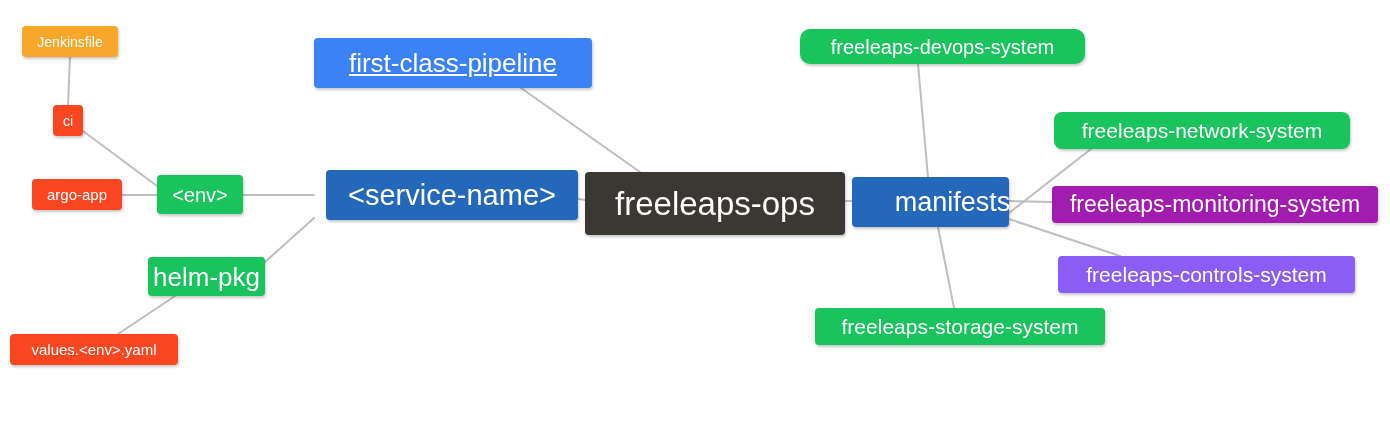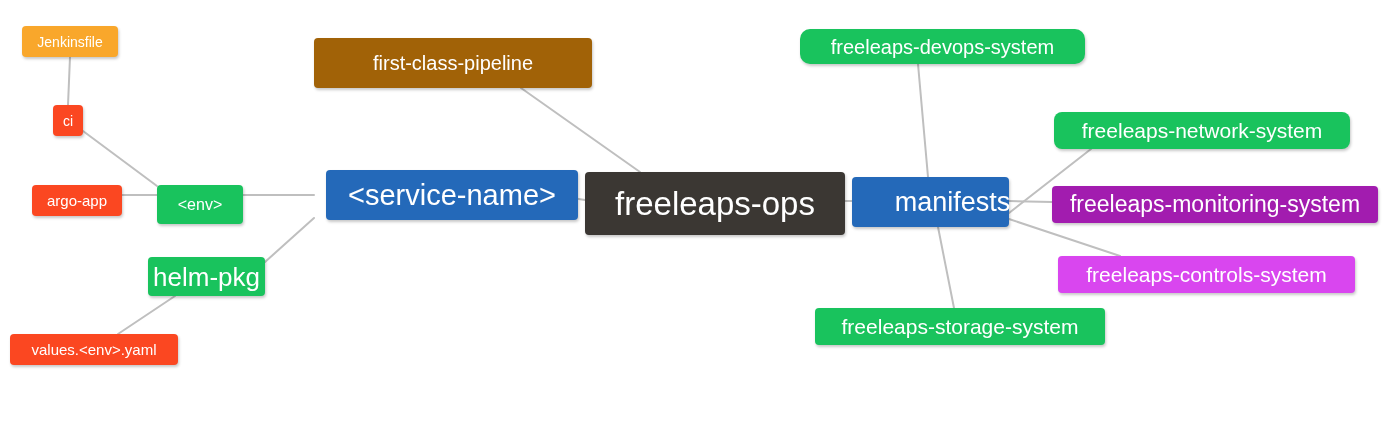--- a/index.html
+++ b/index.html
@@ -54,27 +54,27 @@
       <line x1="845" y1="201" x2="852" y2="201" stroke="#bfbfbf" stroke-width="2" stroke-linecap="round"></line>
       <line x1="928" y1="177" x2="918" y2="64" stroke="#bfbfbf" stroke-width="2" stroke-linecap="round"></line>
       <line x1="1009" y1="213" x2="1091" y2="149" stroke="#bfbfbf" stroke-width="2" stroke-linecap="round"></line>
       <line x1="1009" y1="201" x2="1052" y2="202" stroke="#bfbfbf" stroke-width="2" stroke-linecap="round"></line>
       <line x1="1009" y1="219" x2="1120" y2="256" stroke="#bfbfbf" stroke-width="2" stroke-linecap="round"></line>
       <line x1="938" y1="227" x2="954" y2="308" stroke="#bfbfbf" stroke-width="2" stroke-linecap="round"></line>
     </svg>
   <div id="node-layer">
       <div class="node" style="left: 22px; top: 26px; width: 96px; height: 31px; background: rgb(249, 167, 43); font-size: 14px;">Jenkinsfile</div>
       <div class="node" style="left: 53px; top: 105px; width: 30px; height: 31px; background: rgb(251, 71, 33); font-size: 14px;">ci</div>
-      <div class="node" style="left: 32px; top: 179px; width: 90px; height: 31px; background: rgb(251, 71, 33); font-size: 15px; margin-top: 6px;">argo-app</div>
-      <div class="node" style="left: 157px; top: 185px; width: 86px; height: 39px; background: rgb(25, 195, 93); font-size: 16px;">&lt;env&gt;</div>
+      <div class="node" style="left: 32px; top: 179px; width: 90px; height: 31px; background: rgb(251, 71, 33); font-size: 15px;">argo-app</div>
+      <div class="node" style="left: 157px; top: 175px; width: 86px; height: 39px; background: rgb(25, 195, 93); font-size: 20px;">&lt;env&gt;</div>
       <div class="node" style="left: 148px; top: 257px; width: 117px; height: 39px; background: rgb(25, 195, 93); font-size: 26px;">helm-pkg</div>
       <div class="node" style="left: 10px; top: 334px; width: 168px; height: 31px; background: rgb(251, 71, 33); font-size: 15px;">values.&lt;env&gt;.yaml</div>
-      <div class="node" style="left: 314px; top: 38px; width: 278px; height: 50px; background: #a16207; font-size: 20px;">first-class-pipeline</div>
+      <div class="node" style="left: 314px; top: 38px; width: 278px; height: 50px; background: #3b82f6; font-size: 26px; text-decoration: underline;">first-class-pipeline</div>
       <div class="node" style="left: 314px; top: 170px; width: 252px; height: 50px; background: rgb(36, 105, 185); font-size: 29px; margin-left: 12px;">&lt;service-name&gt;</div>
       <div class="node" style="left: 585px; top: 172px; width: 260px; height: 63px; background: rgb(59, 55, 51); font-size: 33px;">freeleaps-ops</div>
       <div class="node" style="left: 852px; top: 177px; width: 157px; height: 50px; background: rgb(36, 105, 185); font-size: 27px; padding-left: 44px;">manifests</div>
       <div class="node" style="left: 800px; top: 29px; width: 285px; height: 35px; background: rgb(25, 195, 93); font-size: 20px; border-radius: 10px;">freeleaps-devops-system</div>
       <div class="node" style="left: 1054px; top: 112px; width: 296px; height: 37px; background: rgb(25, 195, 93); font-size: 21px; border-radius: 8px;">freeleaps-network-system</div>
       <div class="node" style="left: 1052px; top: 186px; width: 326px; height: 37px; background: #a21caf; font-size: 23px;">freeleaps-monitoring-system</div>
-      <div class="node" style="left: 1058px; top: 256px; width: 297px; height: 37px; background: #d946ef; font-size: 21px;">freeleaps-controls-system</div>
+      <div class="node" style="left: 1058px; top: 256px; width: 297px; height: 37px; background: #8b5cf6; font-size: 21px;">freeleaps-controls-system</div>
       <div class="node" style="left: 815px; top: 308px; width: 290px; height: 37px; background: rgb(25, 195, 93); font-size: 21px;">freeleaps-storage-system</div>
     </div>
 </div>
 
 </body></html>

